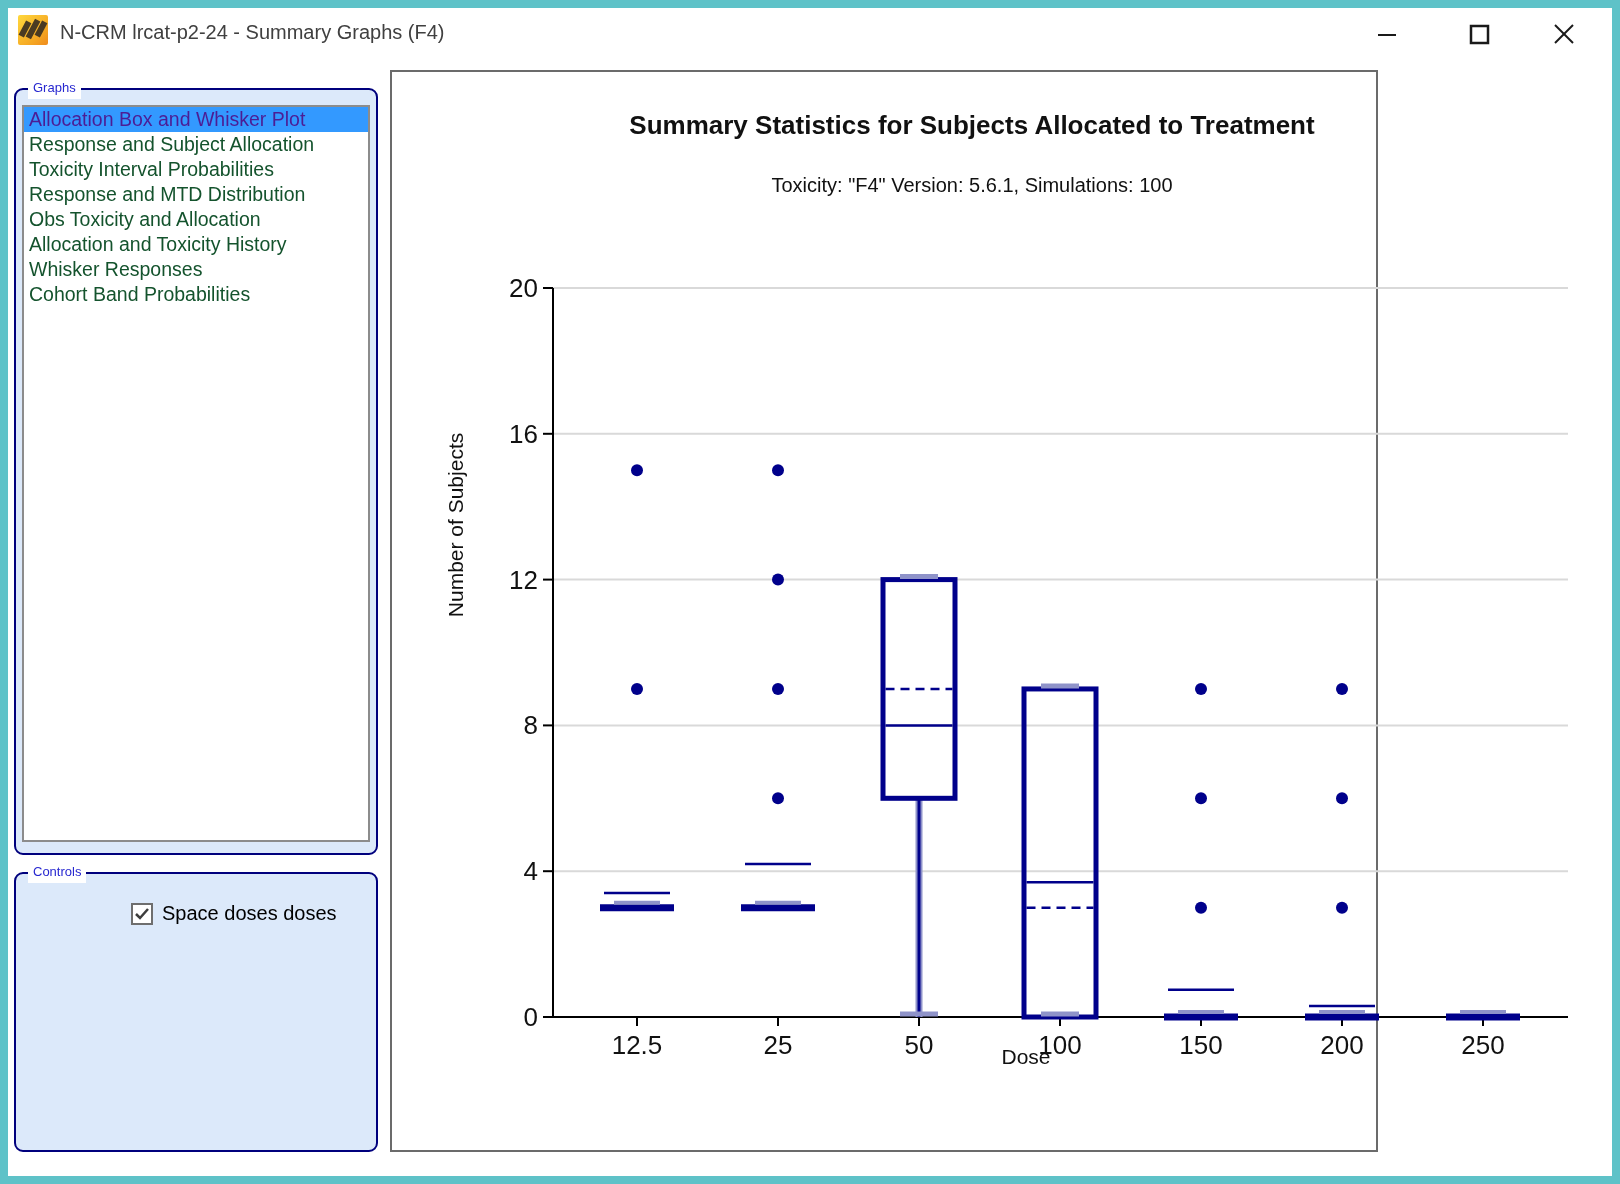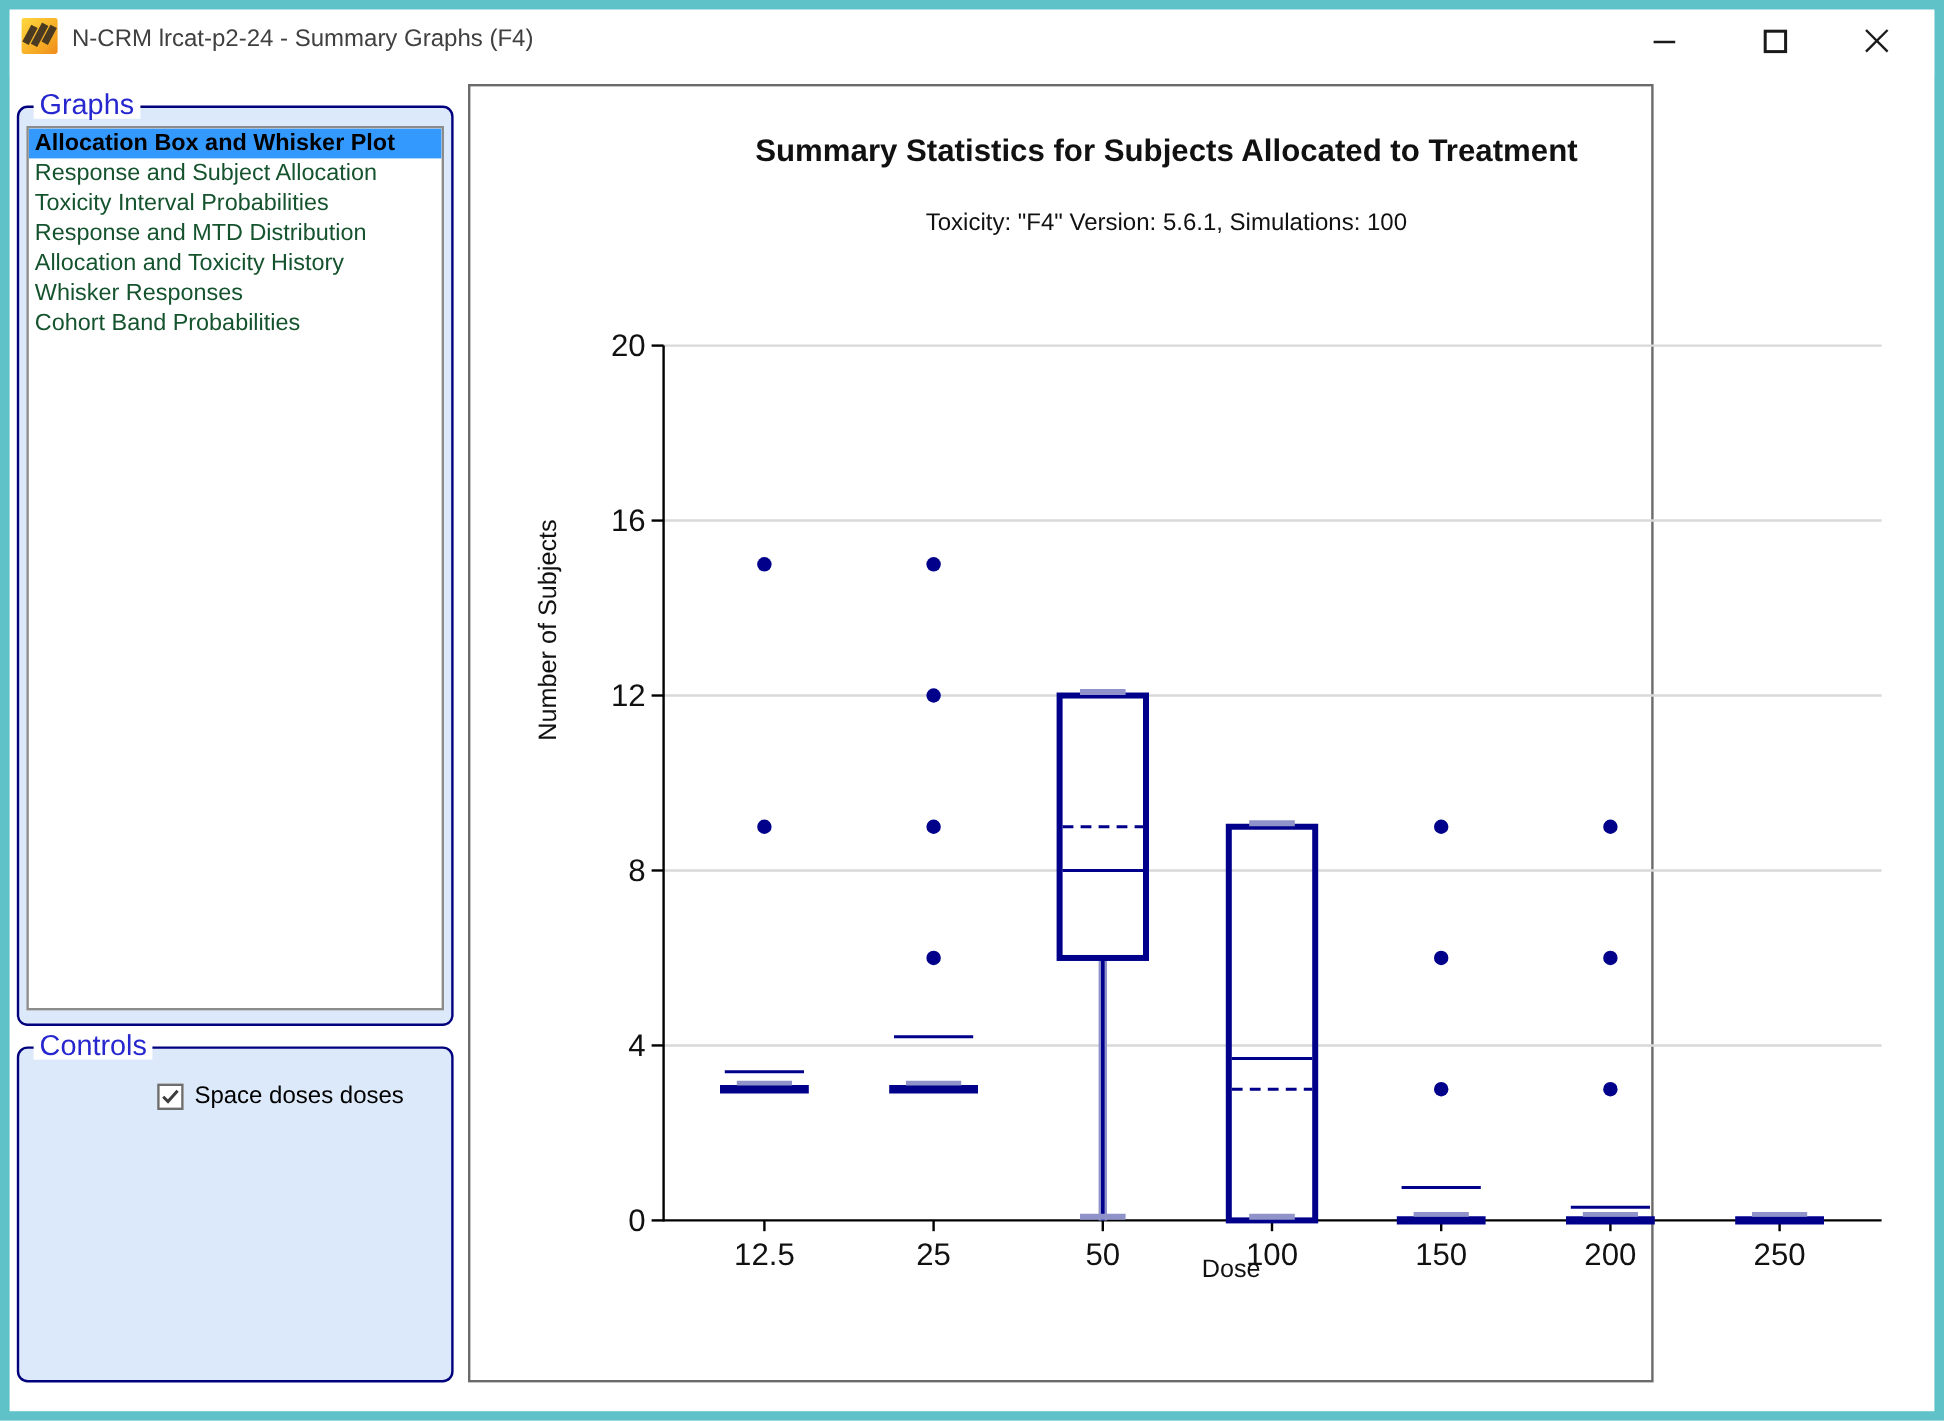--- a/index.html
+++ b/index.html
@@ -22,34 +22,34 @@
   .window-title{position:absolute;left:52px;top:13px;font-size:20px;color:#404040;white-space:nowrap;}
   .winbtn{position:absolute;top:4px;width:44px;height:44px;display:flex;align-items:center;justify-content:center;background:transparent;border:none;cursor:pointer;}
   .btn-min{left:1353px;} .btn-max{left:1445px;} .btn-close{left:1530px;}
   
   .groupbox{
     position:absolute;box-sizing:border-box;border:2px solid #00007d;border-radius:9px;
     background:#dce9fa;
   }
   .groupbox-label{
     position:absolute;top:-13px;left:12px;background:#ffffff;padding:0 5px;
-    color:#2727d0;font-size:24px;line-height:22px;
+    color:#2727d0;font-size:13px;line-height:22px;
   }
   .gb-graphs{left:6px;top:80px;width:364px;height:767px;}
   .gb-controls{left:6px;top:864px;width:364px;height:280px;padding-left:36px;}
   
   .listbox{
     position:absolute;left:6px;top:15px;width:348px;height:737px;box-sizing:border-box;
     background:#fff;border:2px solid #8c8c8c;overflow:hidden;
   }
   .list-item{
     font-size:19.5px;line-height:25px;height:25px;padding-left:5px;color:#14532d;
     white-space:nowrap;cursor:default;
   }
-  .list-item.selected{background:#3399ff;color:#000000;font-weight:bold;}
+  .list-item.selected{background:#3399ff;color:#4c1d95;}
   
   .checkbox-row{position:absolute;left:115px;top:28px;display:flex;align-items:center;}
   .checkbox{
     width:22px;height:22px;box-sizing:border-box;background:#fff;border:2px solid #6e6e6e;
     display:flex;align-items:center;justify-content:center;cursor:pointer;
   }
   .checkbox svg{display:block;}
   .checkbox-label{margin-left:9px;font-size:20px;color:#000;}
   
   .chart-panel{
@@ -88,20 +88,21 @@
     </button>
   </div>
 
   <div class="groupbox gb-graphs">
     <span class="groupbox-label">Graphs</span>
     <div class="listbox" id="graphs-listbox">
         <div class="list-item selected">Allocation Box and Whisker Plot</div>
         <div class="list-item">Response and Subject Allocation</div>
         <div class="list-item">Toxicity Interval Probabilities</div>
         <div class="list-item">Response and MTD Distribution</div>
+        <div class="list-item">Obs Toxicity and Allocation</div>
         <div class="list-item">Allocation and Toxicity History</div>
         <div class="list-item">Whisker Responses</div>
         <div class="list-item">Cohort Band Probabilities</div>
       </div>
   </div>
 
   <div class="groupbox gb-controls">
     <span class="groupbox-label">Controls</span>
     <div class="checkbox-row">
       <div class="checkbox">

